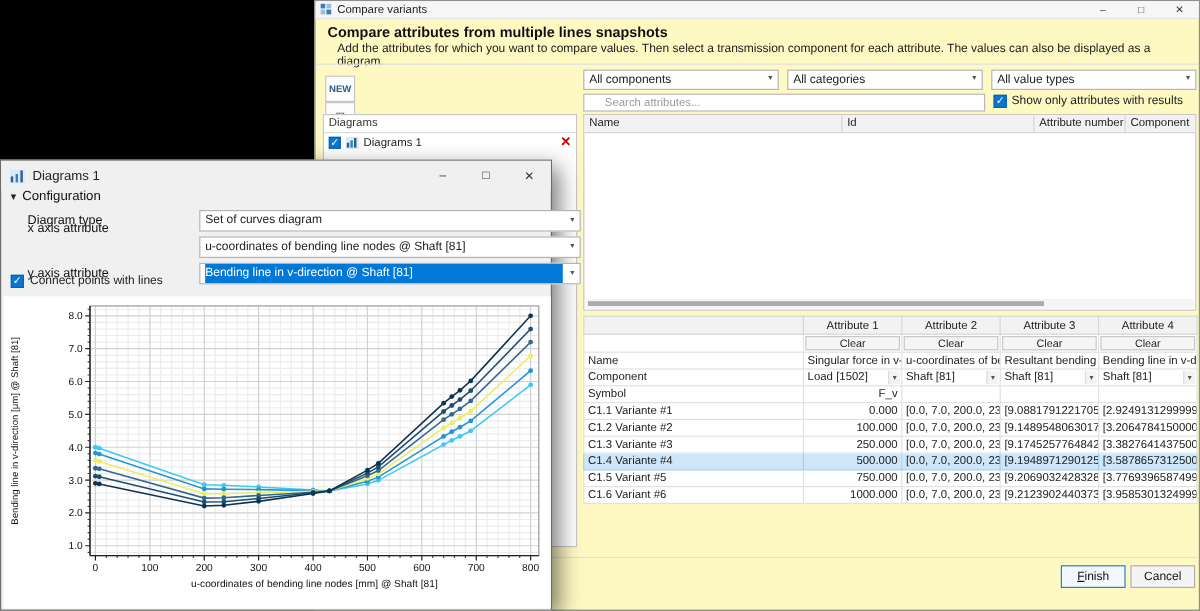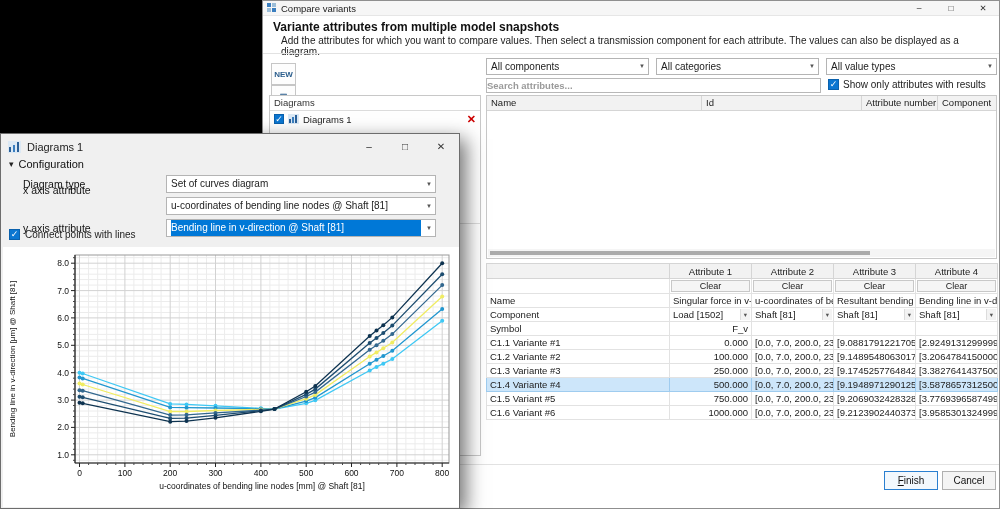--- a/index.html
+++ b/index.html
@@ -1,20 +1,20 @@
 <!DOCTYPE html>
 <html><head>
 <meta charset="utf-8">
 <style>
   * { box-sizing: border-box; margin: 0; padding: 0; }
   html, body { width: 1000px; height: 509px; background: #000; overflow: hidden;
                font-family: "Liberation Sans", sans-serif; }
   #stage { position: relative; width: 1000px; height: 509px; }
 
-  .win { position: absolute; background: #ffffff; border: 1px solid #8f8f8f; }
+  .win { position: absolute; background: #fef9c3; border: 1px solid #8f8f8f; }
 
   
   .compare { left: 262px; top: 0; width: 738px; height: 509px; }
   .titlebar { display: flex; align-items: center; background: #f6f6f6; border-bottom: 1px solid #e6e6e6; }
   .tb-compare { height: 15px; font-size: 9.5px; padding-left: 4px; gap: 4px; }
   .tb-title { color: #222; white-space: nowrap; }
   .wbtns { margin-left: auto; display: flex; height: 100%; }
   .wbtn { width: 32px; height: 100%; display: flex; align-items: center; justify-content: center;
           font-size: 8.5px; color: #333; cursor: default; }
   .tb-diag .wbtn { width: 36px; font-size: 10px; }
@@ -33,22 +33,22 @@
   .combo { position: absolute; height: 17px; background: #fff; border: 1px solid #b4b4b4;
            font-size: 10px; line-height: 15px; padding: 0 14px 0 4px; color: #222; overflow: hidden; }
   .combo .val { display: block; overflow: hidden; white-space: nowrap; }
   .combo .arr { position: absolute; right: 3px; top: 0; bottom: 0; display: flex; align-items: center;
                 font-size: 6px; color: #555; }
   .f1 { left: 223px; top: 57px; width: 163px; }
   .f2 { left: 393px; top: 57px; width: 163px; }
   .f3 { left: 563px; top: 57px; width: 171px; }
 
   .search { position: absolute; left: 223px; top: 77px; width: 335px; height: 15px;
-            border: 1px solid #b8b8b8; font-size: 9.5px; padding: 0 0; color: #333;
-            font-family: "Liberation Sans", sans-serif; font-weight: bold; }
+            border: 1px solid #b8b8b8; font-size: 9.5px; padding: 0 17px; color: #333;
+            font-family: "Liberation Sans", sans-serif; }
   .search::placeholder { color: #9a9a9a; }
 
   .cb { width: 11px; height: 11px; background: #0b76d1; border: 1px solid #0a61ad; color: #fff;
         display: inline-flex; align-items: center; justify-content: center; font-size: 9px; line-height: 9px; flex: none; }
   .showonly { position: absolute; left: 565px; top: 78px; display: flex; align-items: center; gap: 4px; }
   .cbl { font-size: 10px; color: #222; white-space: nowrap; }
 
   .dpanel { position: absolute; left: 6px; top: 94px; width: 212px; height: 361px;
             background: #fff; border: 1px solid #c8c8c8; }
   .dpanel-head { height: 15px; font-size: 9.5px; padding: 1px 4px; border-bottom: 1px solid #dcdcdc; color: #333; }
@@ -87,21 +87,21 @@
   
   .diagwin { left: 0; top: 133px; width: 460px; height: 376px; background: #f0f0f0;
              border: 1px solid #6d6d6d; box-shadow: 6px 6px 18px rgba(0,0,0,0.55); }
   .tb-diag { height: 25px; font-size: 11px; padding-left: 7px; gap: 6px; background: #f0f0f0;
              border-bottom: none; }
   .cfg-head { position: absolute; left: 8px; top: 24px; font-size: 11px; color: #111;
               display: flex; align-items: center; gap: 5px; }
   .tri { font-size: 9px; color: #222; }
   .flabel { position: absolute; left: 22px; font-size: 10.5px; color: #111; }
   .l1 { top: 44px; } .l2 { top: 50px; } .l3 { top: 88px; }
-  .dcombo { left: 165px; width: 270px; height: 18px; line-height: 16px; }
+  .dcombo { left: 165px; width: 318px; height: 18px; line-height: 16px; }
   .d1 { top: 41px; } .d2 { top: 63px; } .d3 { top: 85px; }
   .hl { background: #0078d7; color: #fff; }
   .connectrow { position: absolute; left: 8px; top: 95px; display: flex; align-items: center; gap: 5px; }
   .chartbox { position: absolute; left: 2px; top: 113px; width: 456px; height: 260px; background: #fff; }
 </style>
 </head>
 <body>
 
 <div id="stage">
 
@@ -114,21 +114,21 @@
           <rect x="5" y="5" width="4" height="4" fill="#3a7ebf"></rect>
         </svg>
       <span class="tb-title">Compare variants</span>
       <span class="wbtns">
         <span class="wbtn">–</span>
         <span class="wbtn">□</span>
         <span class="wbtn">✕</span>
       </span>
     </header>
 
-    <h1 class="heading">Variante attributes from multiple model snapshots</h1>
+    <h1 class="heading">Compare attributes from multiple lines snapshots</h1>
     <p class="desc">Add the attributes for which you want to compare values. Then select a transmission component for each attribute. The values can also be displayed as a diagram.</p>
     <div class="hsep sep1"></div>
 
     <div class="toolbar" id="toolbar">
         <button class="tbtn">
           <span class="tglyph">NEW</span>
         </button>
         <button class="tbtn">
           <span class="tglyph">▤</span>
         </button>

